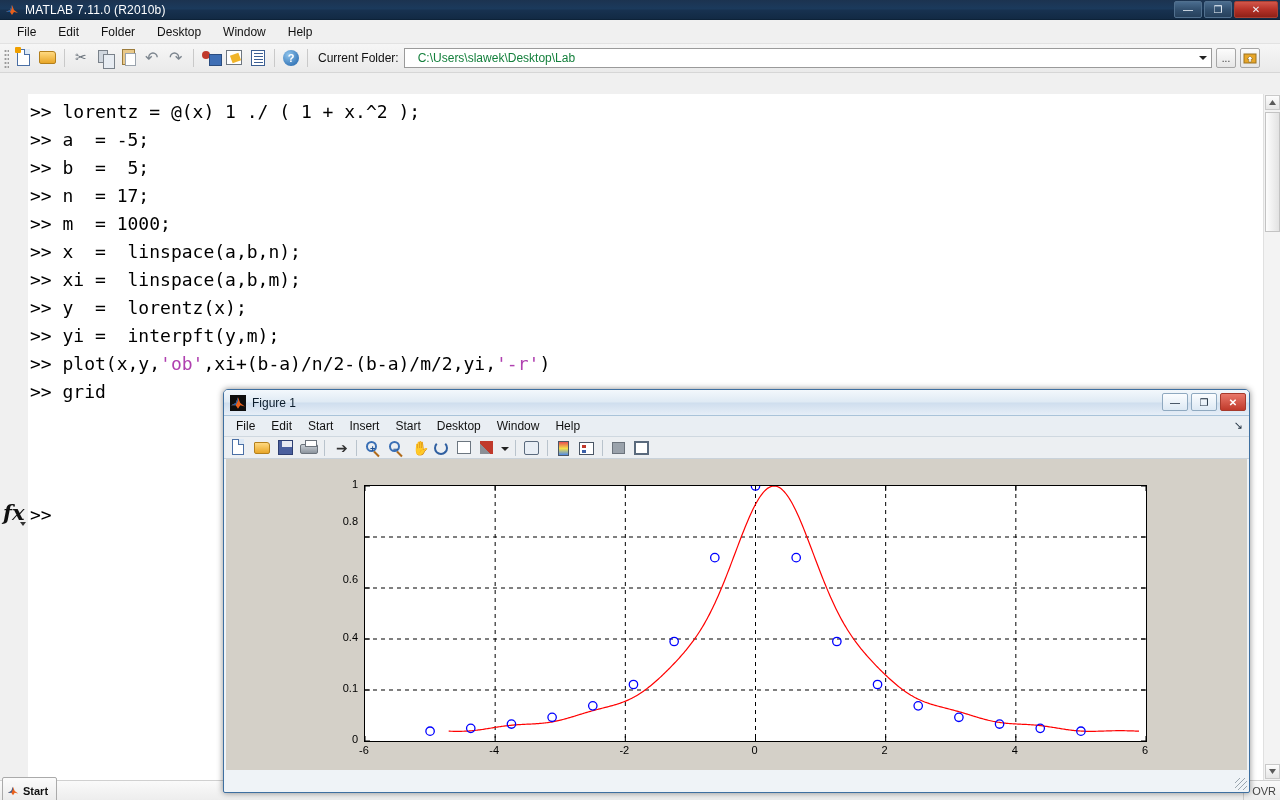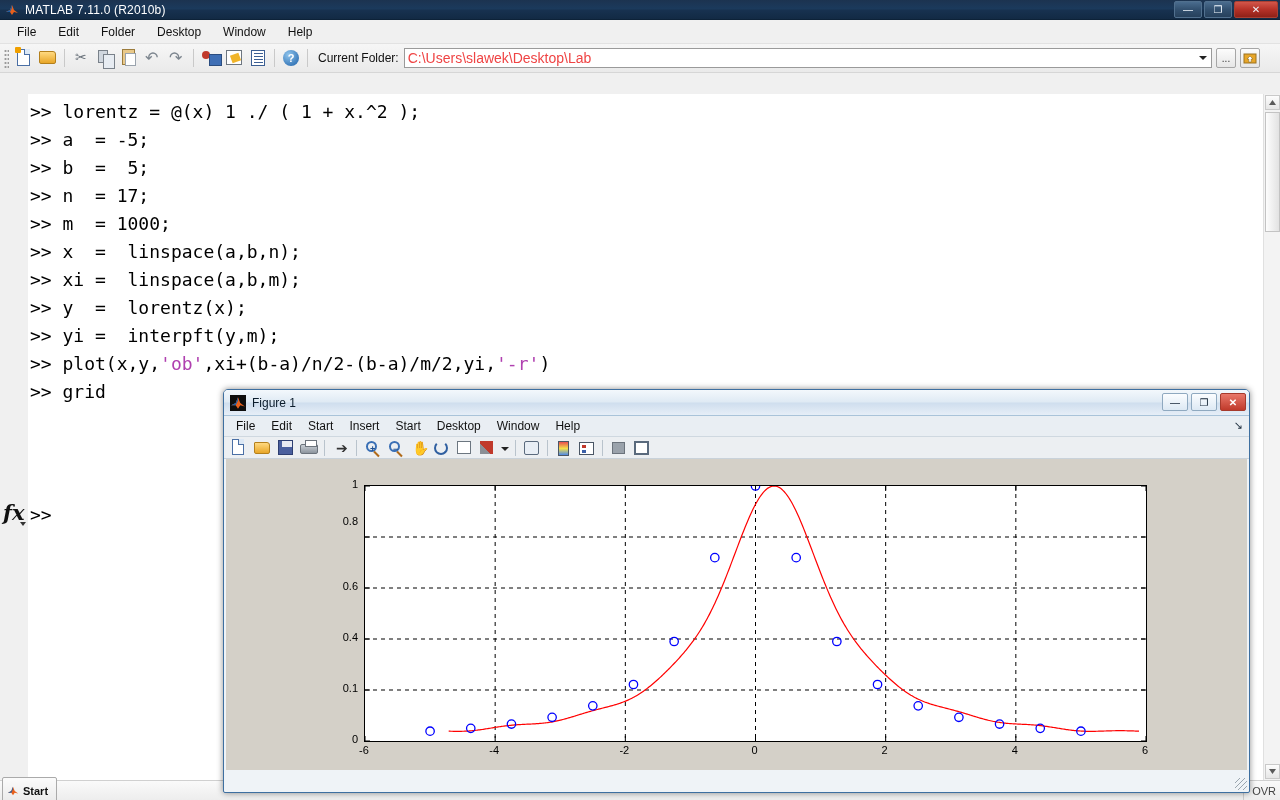--- a/index.html
+++ b/index.html
@@ -90,21 +90,21 @@
     position: relative; flex: none;
   }
   .cf-label { font-size: 12px; color: #111; margin: 0 5px 0 6px; white-space: nowrap; }
   #cf-combo {
     height: 20px; flex: 1 1 auto; min-width: 40px;
     background: #ffffff;
     border: 1px solid #9a9a9a;
     display: flex; align-items: center;
     position: relative;
   }
-  #cf-value { font-size: 14px; color: #ef4444; padding-left: 3px; }
+  #cf-value { font-size: 12px; color: #15803d; padding-left: 13px; }
   #cf-arrow {
     position: absolute; right: 4px; top: 0; bottom: 0;
     display: flex; align-items: center;
   }
   .caret-dn {
     width: 0; height: 0;
     border-left: 4px solid transparent; border-right: 4px solid transparent;
     border-top: 4px solid #222;
   }
   .sq-btn {
@@ -625,21 +625,21 @@
           <div class="xtick-label" style="left: 123px; top: 285px;">-6</div>
           <div class="xtick-label" style="left: 253.167px; top: 285px;">-4</div>
           <div class="xtick-label" style="left: 383.333px; top: 285px;">-2</div>
           <div class="xtick-label" style="left: 513.5px; top: 285px;">0</div>
           <div class="xtick-label" style="left: 643.667px; top: 285px;">2</div>
           <div class="xtick-label" style="left: 773.833px; top: 285px;">4</div>
           <div class="xtick-label" style="left: 904px; top: 285px;">6</div>
           <div class="ytick-label" style="left: 92px; top: 274px;">0</div>
           <div class="ytick-label" style="left: 92px; top: 223px;">0.1</div>
           <div class="ytick-label" style="left: 92px; top: 172px;">0.4</div>
-          <div class="ytick-label" style="left: 92px; top: 121px;">0.6</div>
+          <div class="ytick-label" style="left: 92px; top: 114px;">0.6</div>
           <div class="ytick-label" style="left: 92px; top: 56px;">0.8</div>
           <div class="ytick-label" style="left: 92px; top: 19px;">1</div>
         </div>
     </div>
 
     <div id="fig-resize-grip"></div>
   </div>
 
 </div>
 

